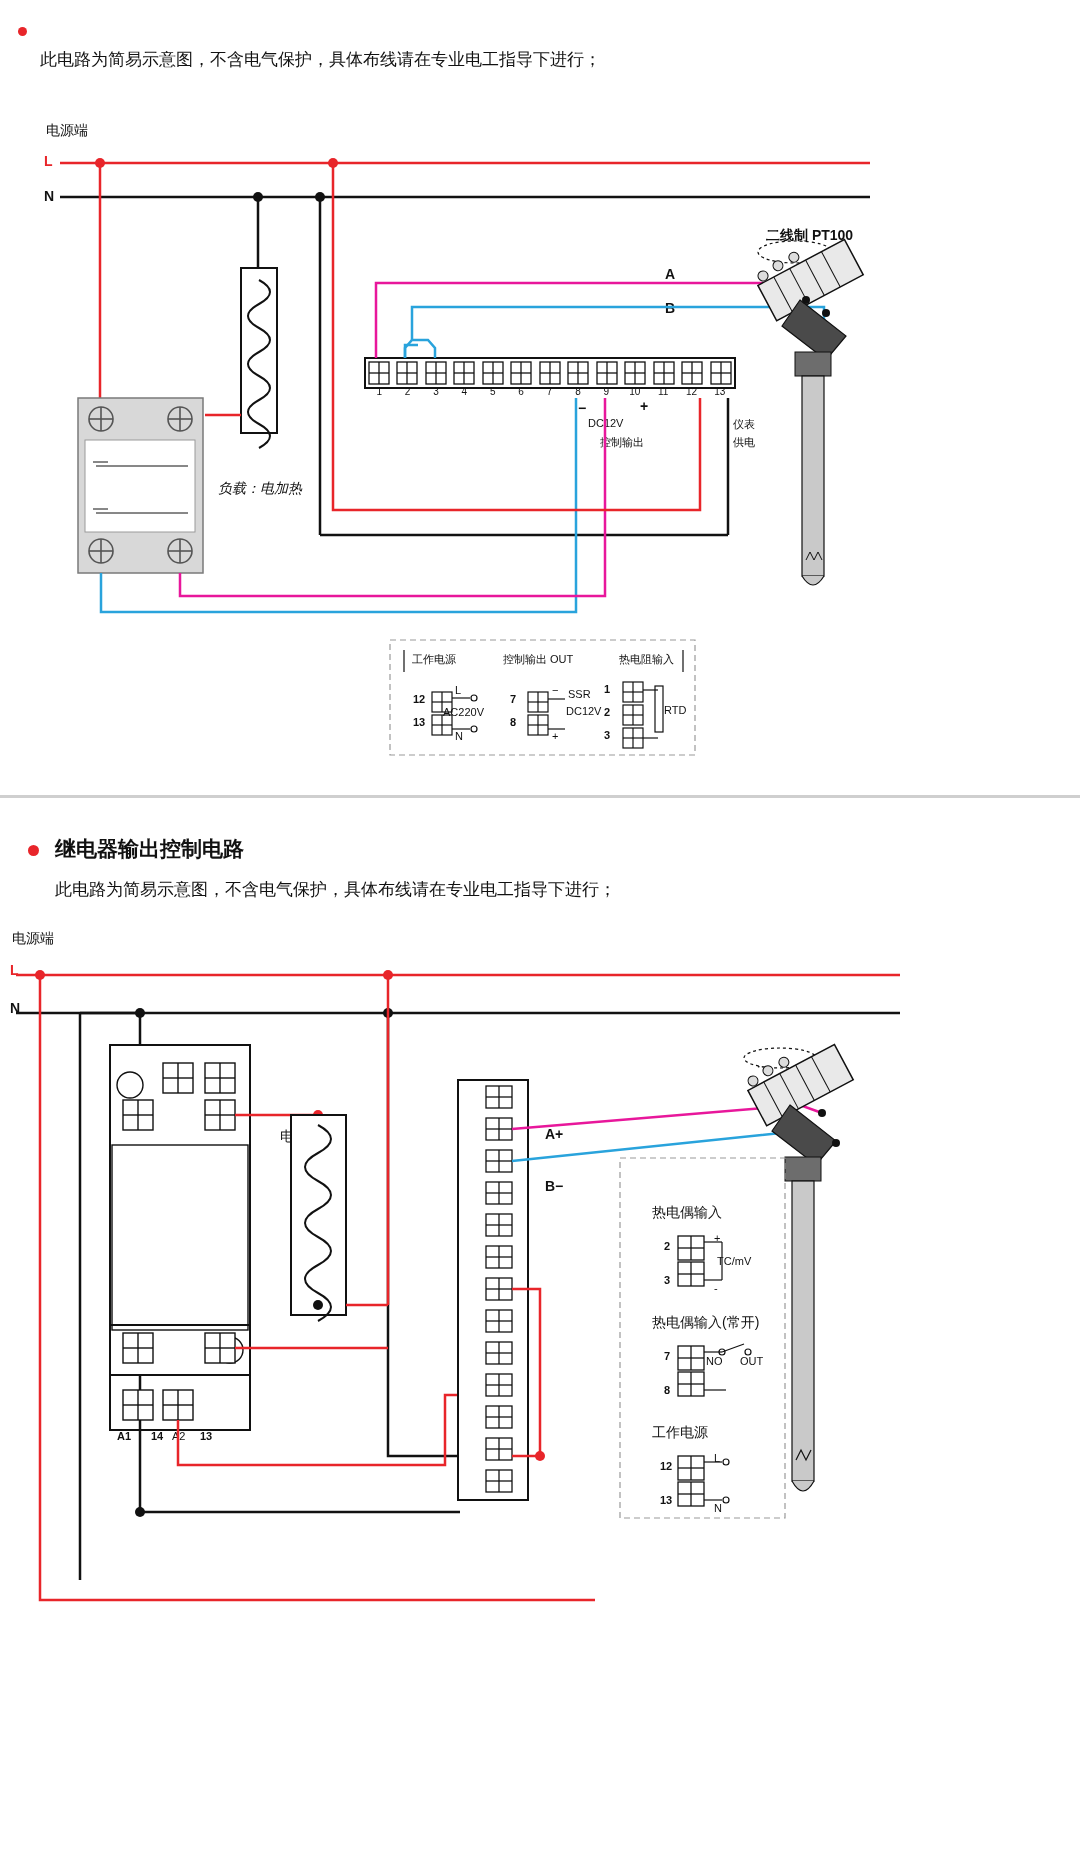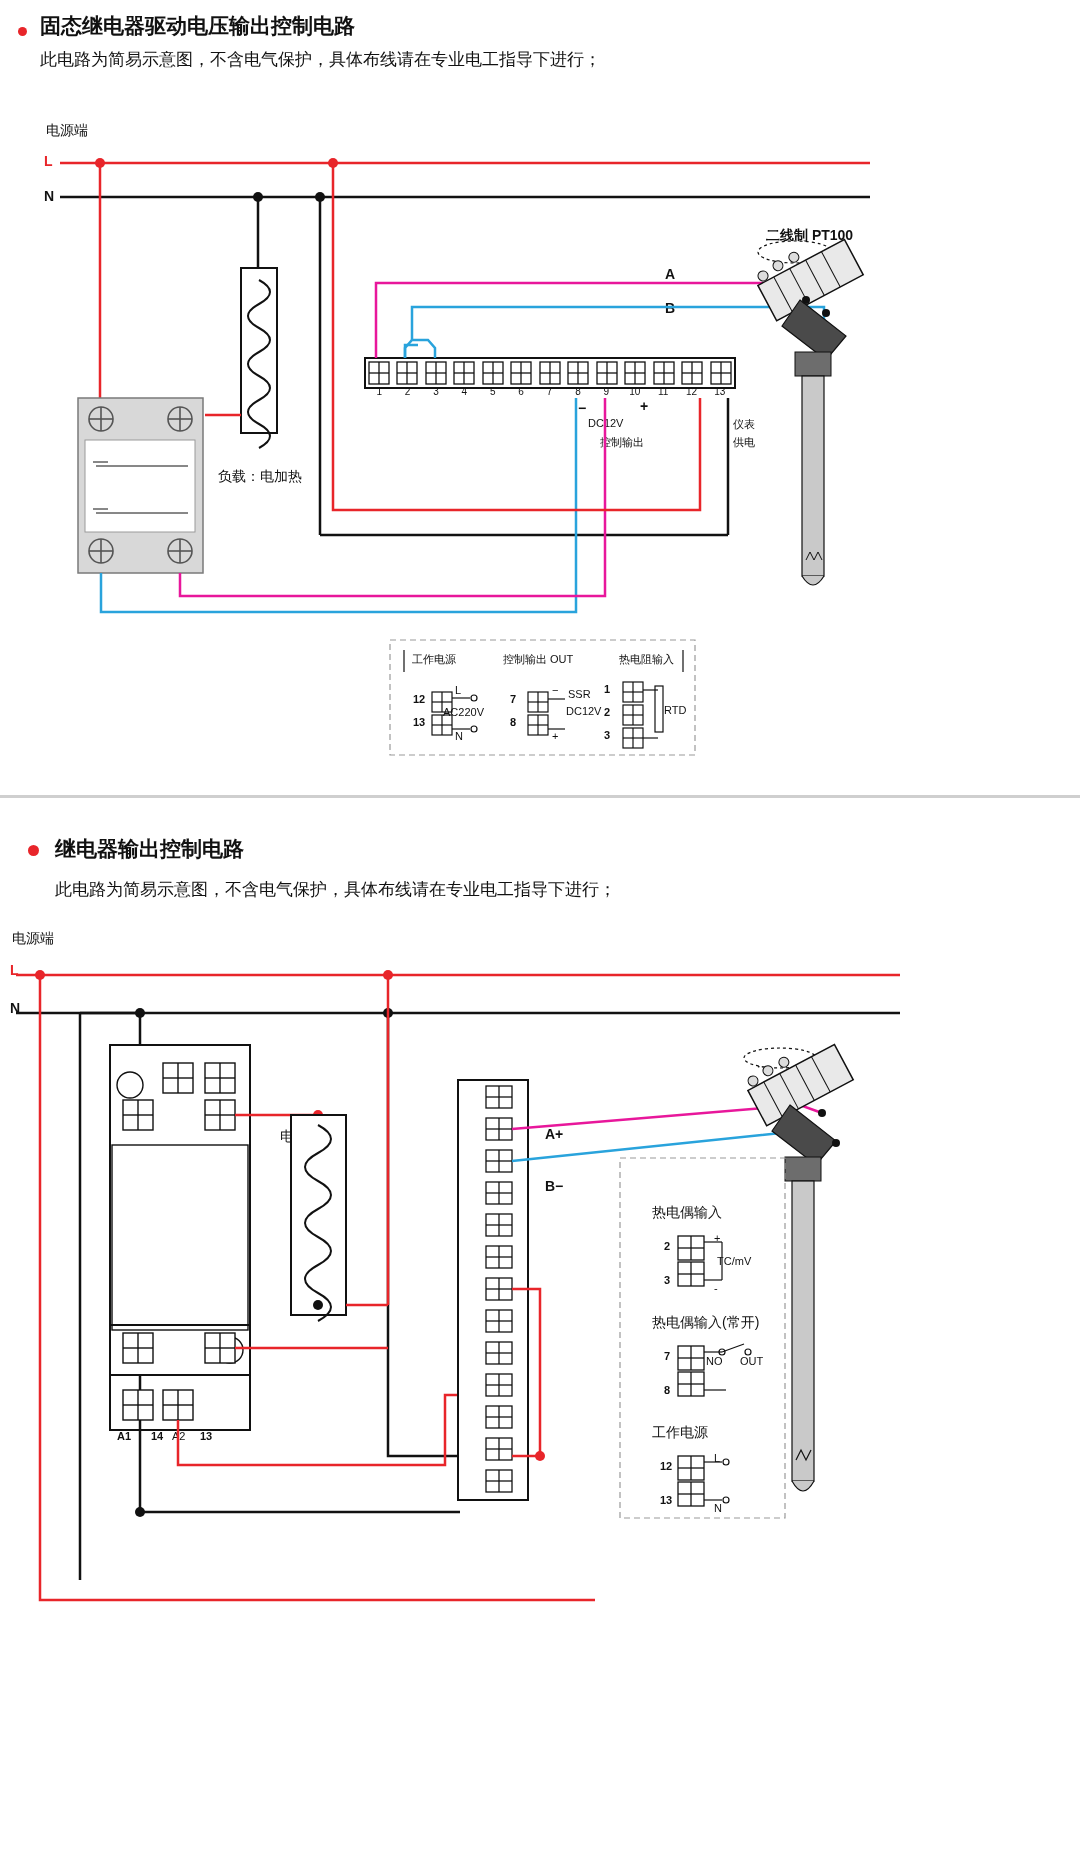--- a/index.html
+++ b/index.html
@@ -19,32 +19,31 @@
   .term-num{font-size:10px;text-align:center;color:#111;}
 </style>
 </head>
 <body>
 
 <div class="wrap">
 
   <div class="abs" style="left:18px;top:18px;">
     <div class="bullet" style="margin-top:9px;"></div>
   </div>
-  <div class="abs sec-title" style="left:40px;top:12px;">固态继电器驱动电压输出控制电路</div>
   <div class="abs sec-sub" style="left:40px;top:48px;">此电路为简易示意图，不含电气保护，具体布线请在专业电工指导下进行；</div>
 
   <div class="abs lbl" style="left:46px;top:122px;">电源端</div>
   <div class="abs lbl-b red" style="left:44px;top:153px;">L</div>
   <div class="abs lbl-b" style="left:44px;top:188px;">N</div>
 
   <div class="abs lbl-b" style="left:766px;top:227px;">二线制 PT100</div>
   <div class="abs lbl-b" style="left:665px;top:266px;">A</div>
   <div class="abs lbl-b" style="left:665px;top:300px;">B</div>
 
-  <div class="abs lbl" style="left:218px;top:468px;">负载：电加热</div>
+  <div class="abs lbl" style="left:218px;top:480px;font-style:italic;">负载：电加热</div>
 
   <div class="abs lbl-xs" style="left:91px;top:448px;">~1</div>
   <div class="abs lbl-xs" style="left:110px;top:448px;">38~480VAC</div>
   <div class="abs lbl-xs" style="left:166px;top:448px;">2~</div>
   <div class="abs lbl-xs" style="left:113px;top:463px;">LOAD</div>
   <div class="abs lbl-xs" style="left:82px;top:476px;">DED</div>
   <div class="abs lbl-xs red" style="left:118px;top:476px;font-weight:bold;">SSR40DAH</div>
   <div class="abs lbl-sm" style="left:105px;top:489px;">固态继电器</div>
   <div class="abs lbl-xs" style="left:114px;top:506px;">INPUT</div>
   <div class="abs lbl-xs" style="left:91px;top:518px;">-4</div>

